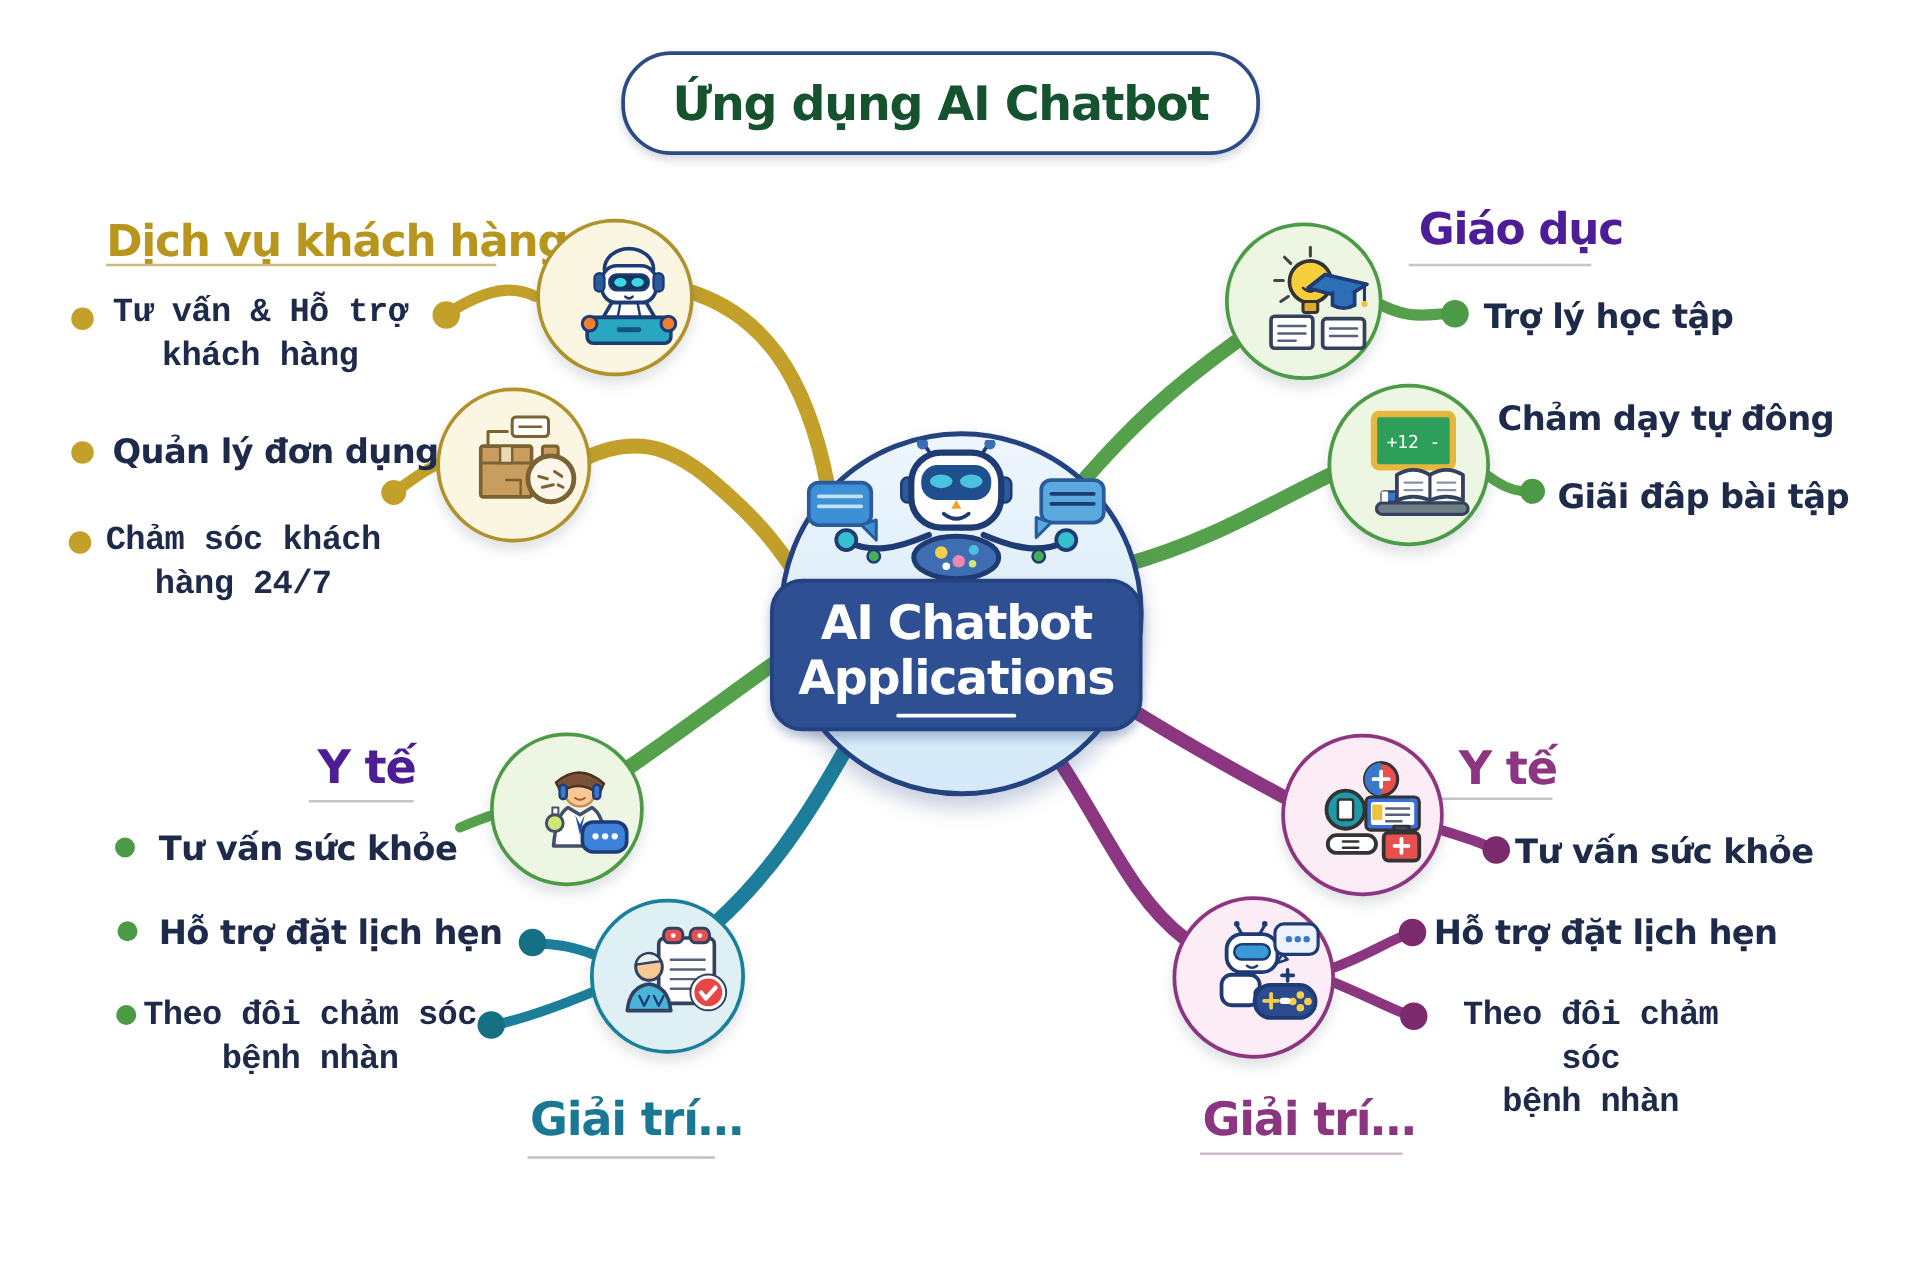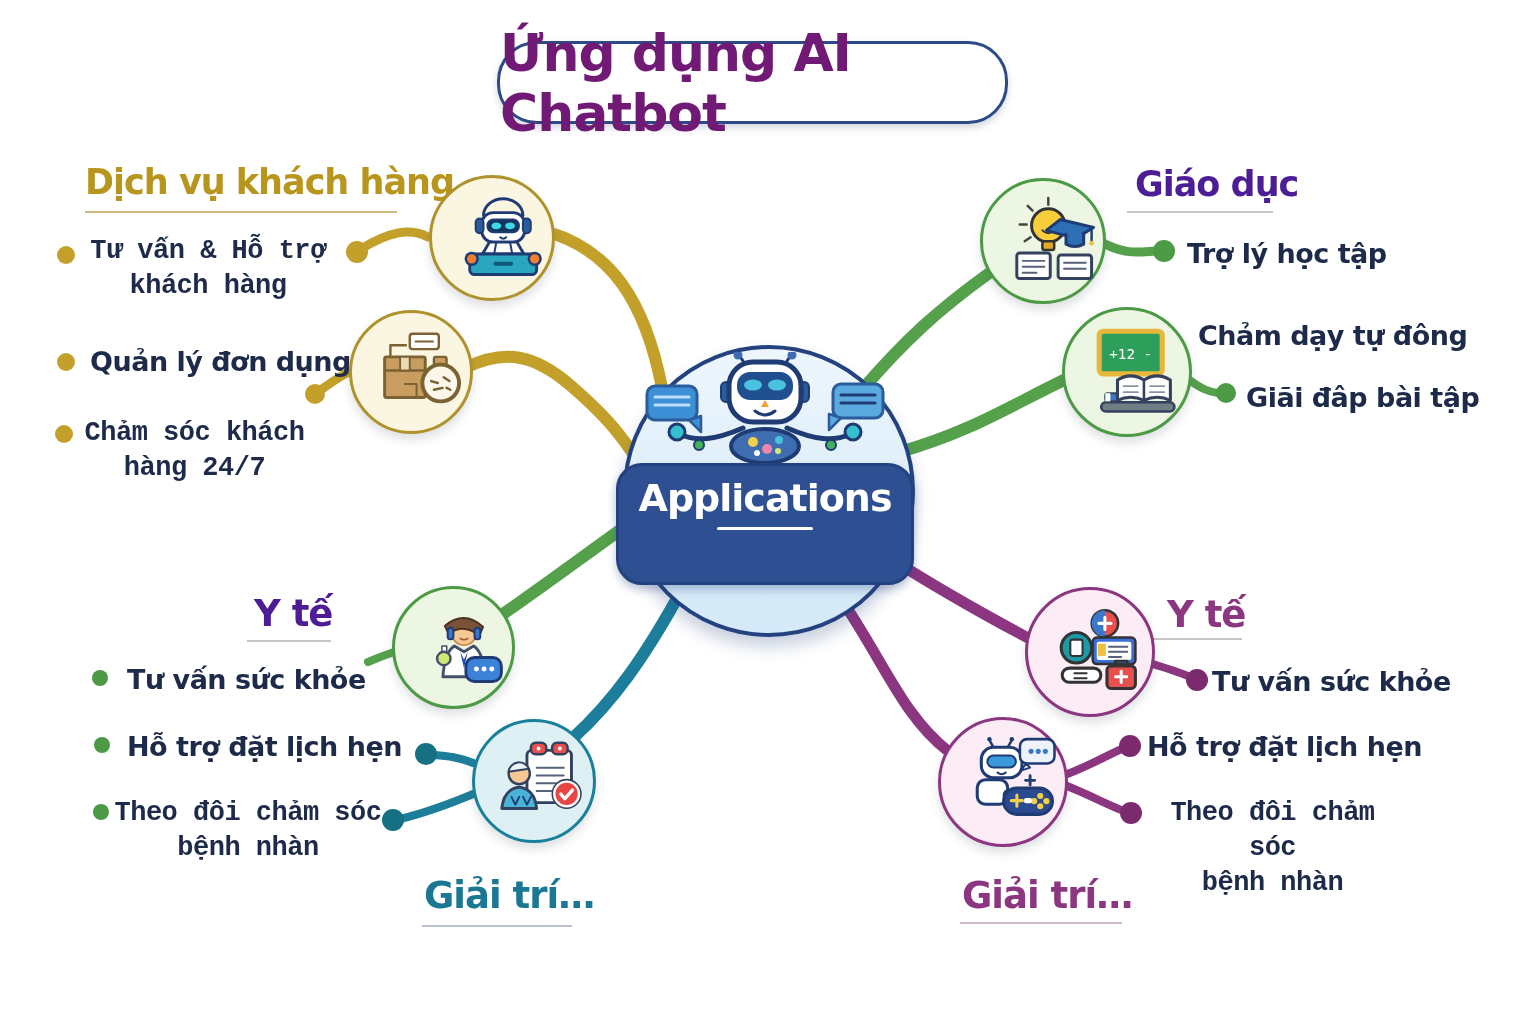--- a/index.html
+++ b/index.html
@@ -9,21 +9,21 @@
     font-family:"DejaVu Sans","Liberation Sans",sans-serif;
   }
   #links{position:absolute;left:0;top:0;width:1536px;height:1024px;}
 
   .title-pill{
     position:absolute;left:497px;top:41px;width:505px;height:77px;
     border:3px solid #2c4a86;border-radius:40px;background:#ffffff;
     box-shadow:0 4px 7px rgba(90,100,130,.25);
     display:flex;align-items:center;justify-content:center;
   }
-  .title-pill span{font-size:52px;font-weight:bold;color:#701a75;letter-spacing:-1px;}
+  .title-pill span{font-size:38px;font-weight:bold;color:#14532d;letter-spacing:-1px;}
 
   .h{position:absolute;font-weight:bold;font-size:35px;letter-spacing:-1px;white-space:nowrap;}
   .h.gold{color:#b8951c}
   .h.green{color:#4c1d95}
   .h.teal{color:#1b7894}
   .h.purple{color:#8c3580}
   .rule{position:absolute;height:2px;background:#c6c6c6;}
 
   .item{
     position:absolute;font-size:27px;font-weight:bold;color:#1d2a4a;
@@ -107,21 +107,21 @@
       <circle cx="100" cy="678" r="8" fill="#4c9a45"></circle>
       <circle cx="102" cy="745" r="8" fill="#4c9a45"></circle>
       <circle cx="101" cy="812" r="8" fill="#4c9a45"></circle>
     </g>
   </svg>
 
   <div class="title-pill">
     <span>Ứng dụng AI Chatbot</span>
   </div>
 
-  <div class="h gold" style="left:85px;top:162px;">Dịch vụ khách hàng</div>
+  <div class="h gold" style="left:85px;top:174px;">Dịch vụ khách hàng</div>
   <div class="rule" style="left:85px;top:211px;width:312px;background:#cdb97e;"></div>
   <div class="item ml" style="left:88px;top:234px;width:240px;">Tư vấn &amp; Hỗ trợ
 khách hàng</div>
   <div class="item" style="left:90px;top:344px;">Quản lý đơn dụng</div>
   <div class="item ml" style="left:72px;top:416px;width:245px;">Chảm sóc khách
 hàng 24/7</div>
 
   <div class="node gold" style="left:429px;top:175px;width:120px;height:120px;">
     <svg viewBox="0 0 100 100">
       <g fill="none" stroke="#1f3b73" stroke-width="3" stroke-linecap="round" stroke-linejoin="round">
@@ -337,17 +337,18 @@
       <circle cx="186" cy="93" r="5" fill="#43b05c" stroke="#1f3b73" stroke-width="2"></circle>
       <ellipse cx="120" cy="94" rx="34" ry="17" fill="#3e6db2" stroke="#1f3b73" stroke-width="4"></ellipse>
       <circle cx="108" cy="90" r="5" fill="#f3cf4a" stroke="none"></circle>
       <circle cx="122" cy="97" r="5" fill="#ef86b0" stroke="none"></circle>
       <circle cx="134" cy="88" r="4" fill="#49c2e0" stroke="none"></circle>
       <circle cx="112" cy="101" r="3" fill="#ffffff" stroke="none"></circle>
       <circle cx="133" cy="99" r="3" fill="#cfe873" stroke="none"></circle>
     </g>
   </svg>
   <div id="center-band">
+    <div class="l">AI Chatbot</div>
     <div class="l">Applications</div>
     <div id="center-underline"></div>
   </div>
 
 </div>
 
 </body></html>

